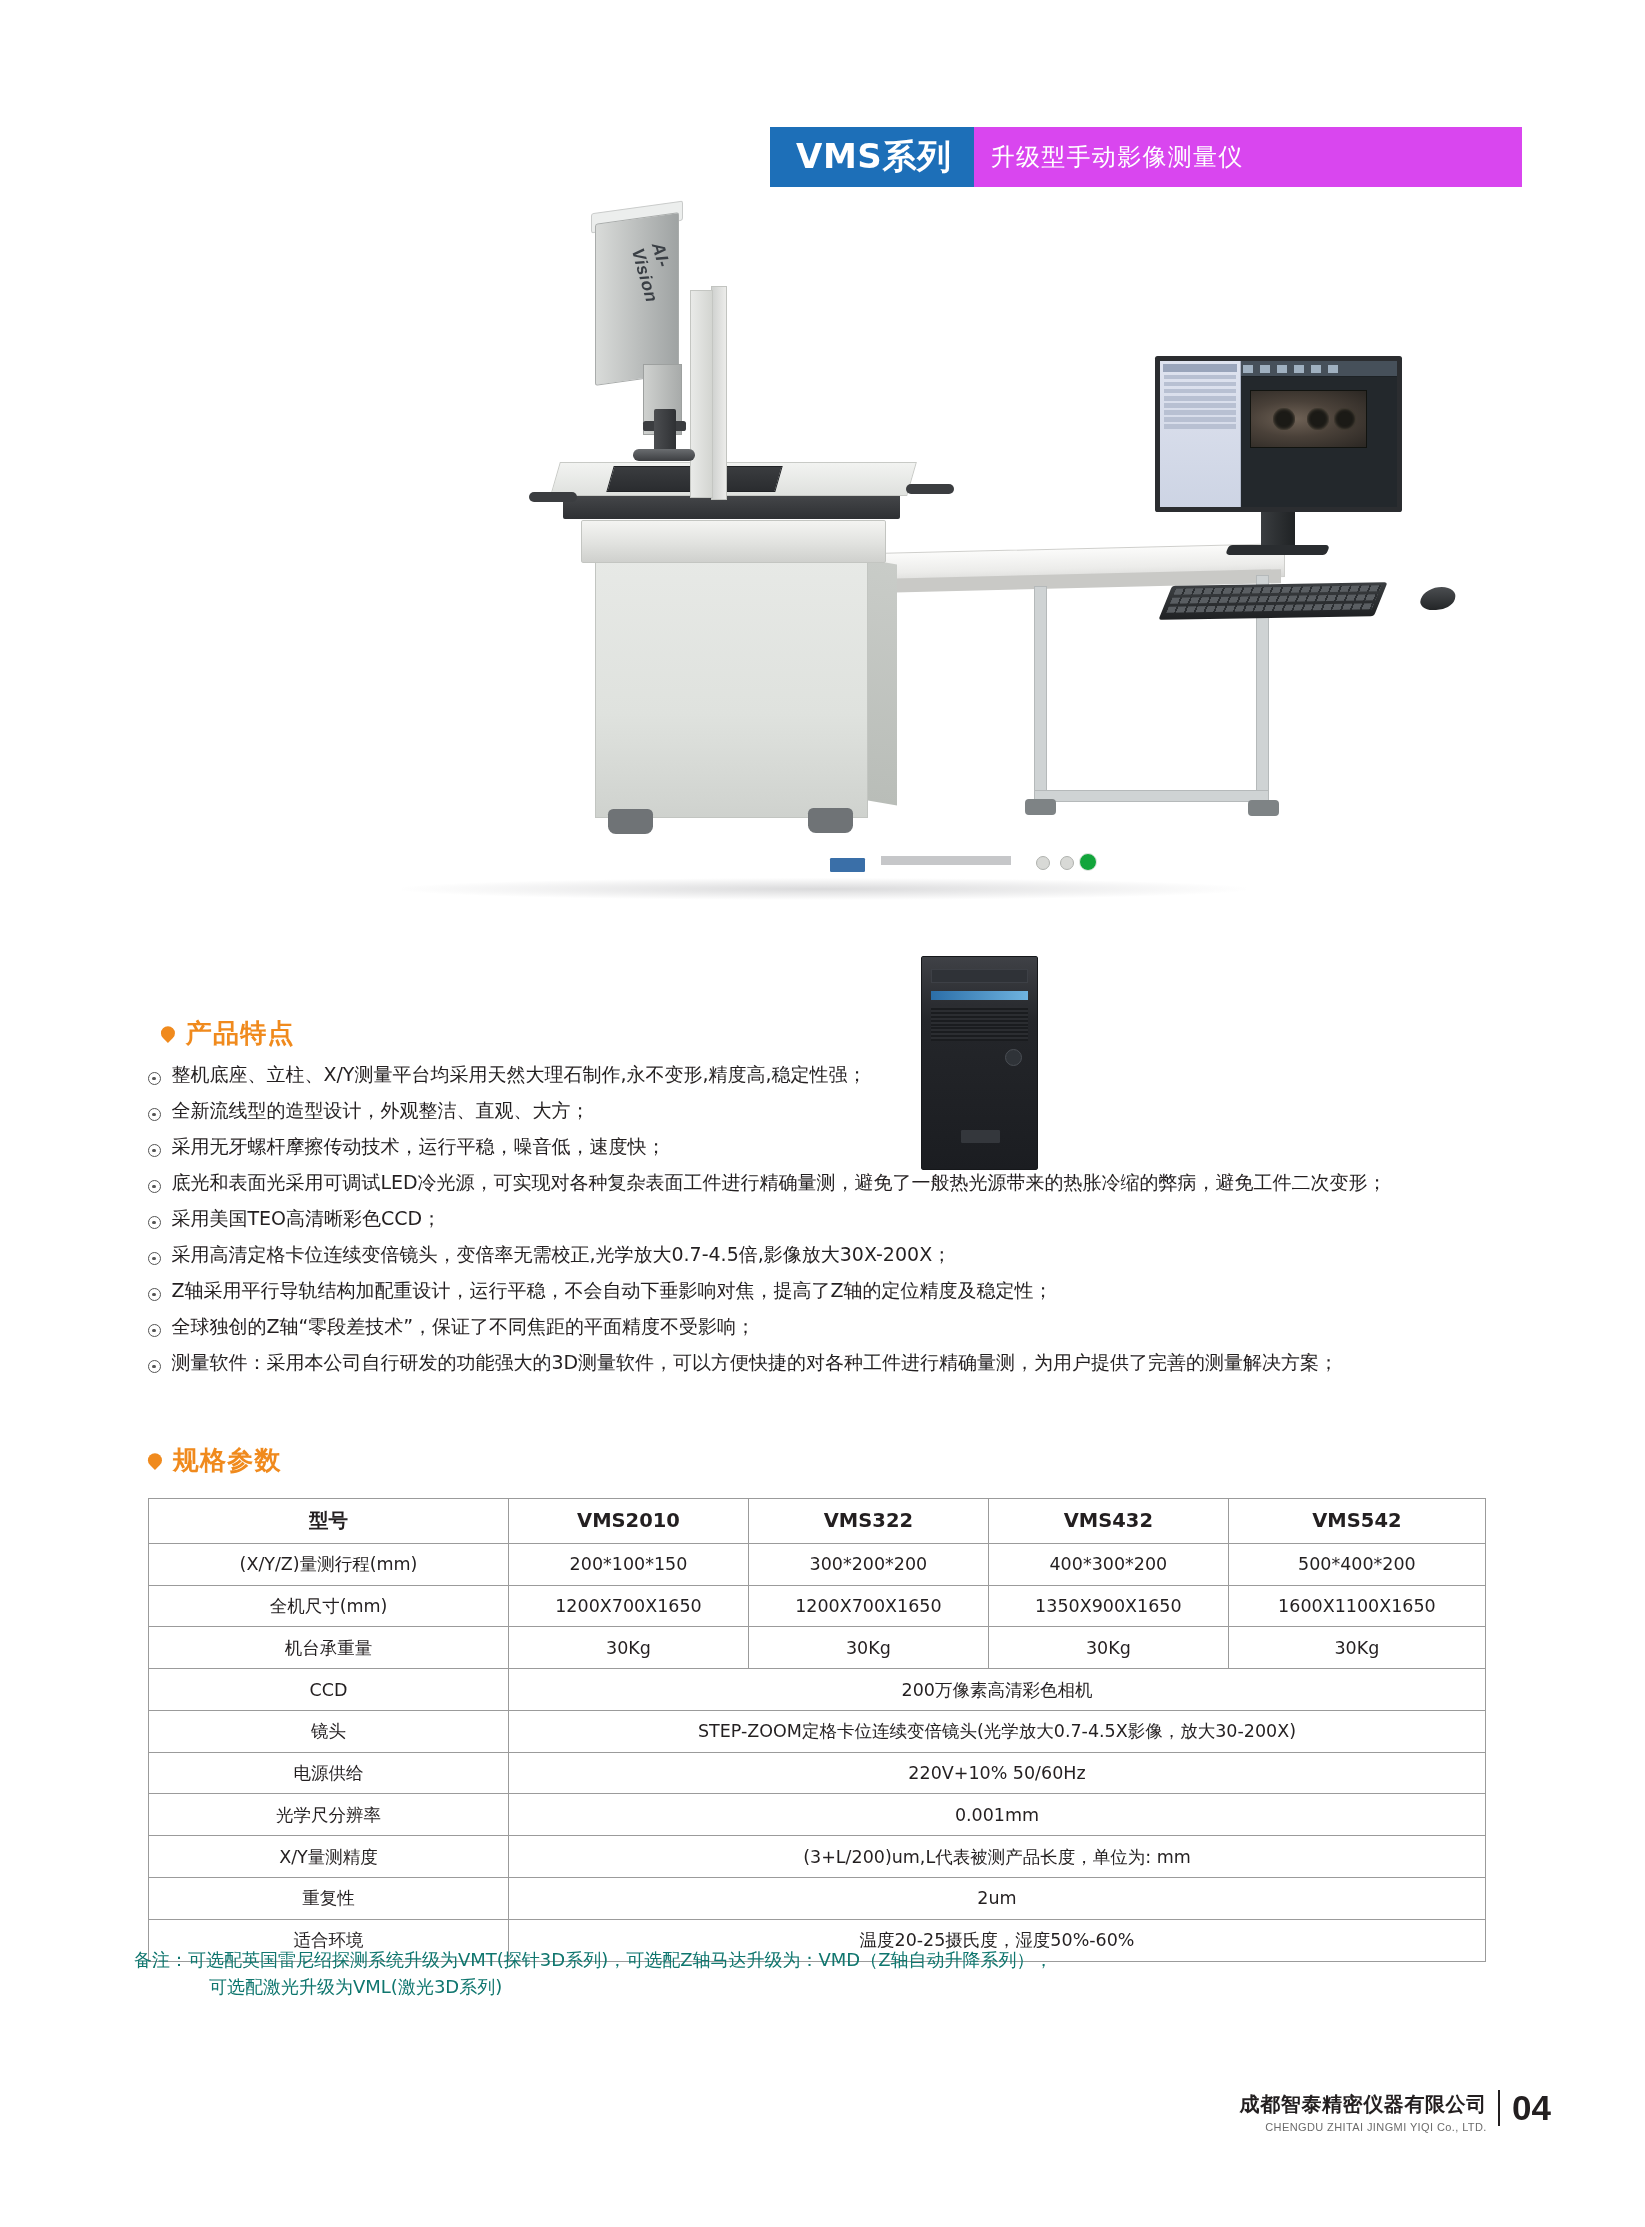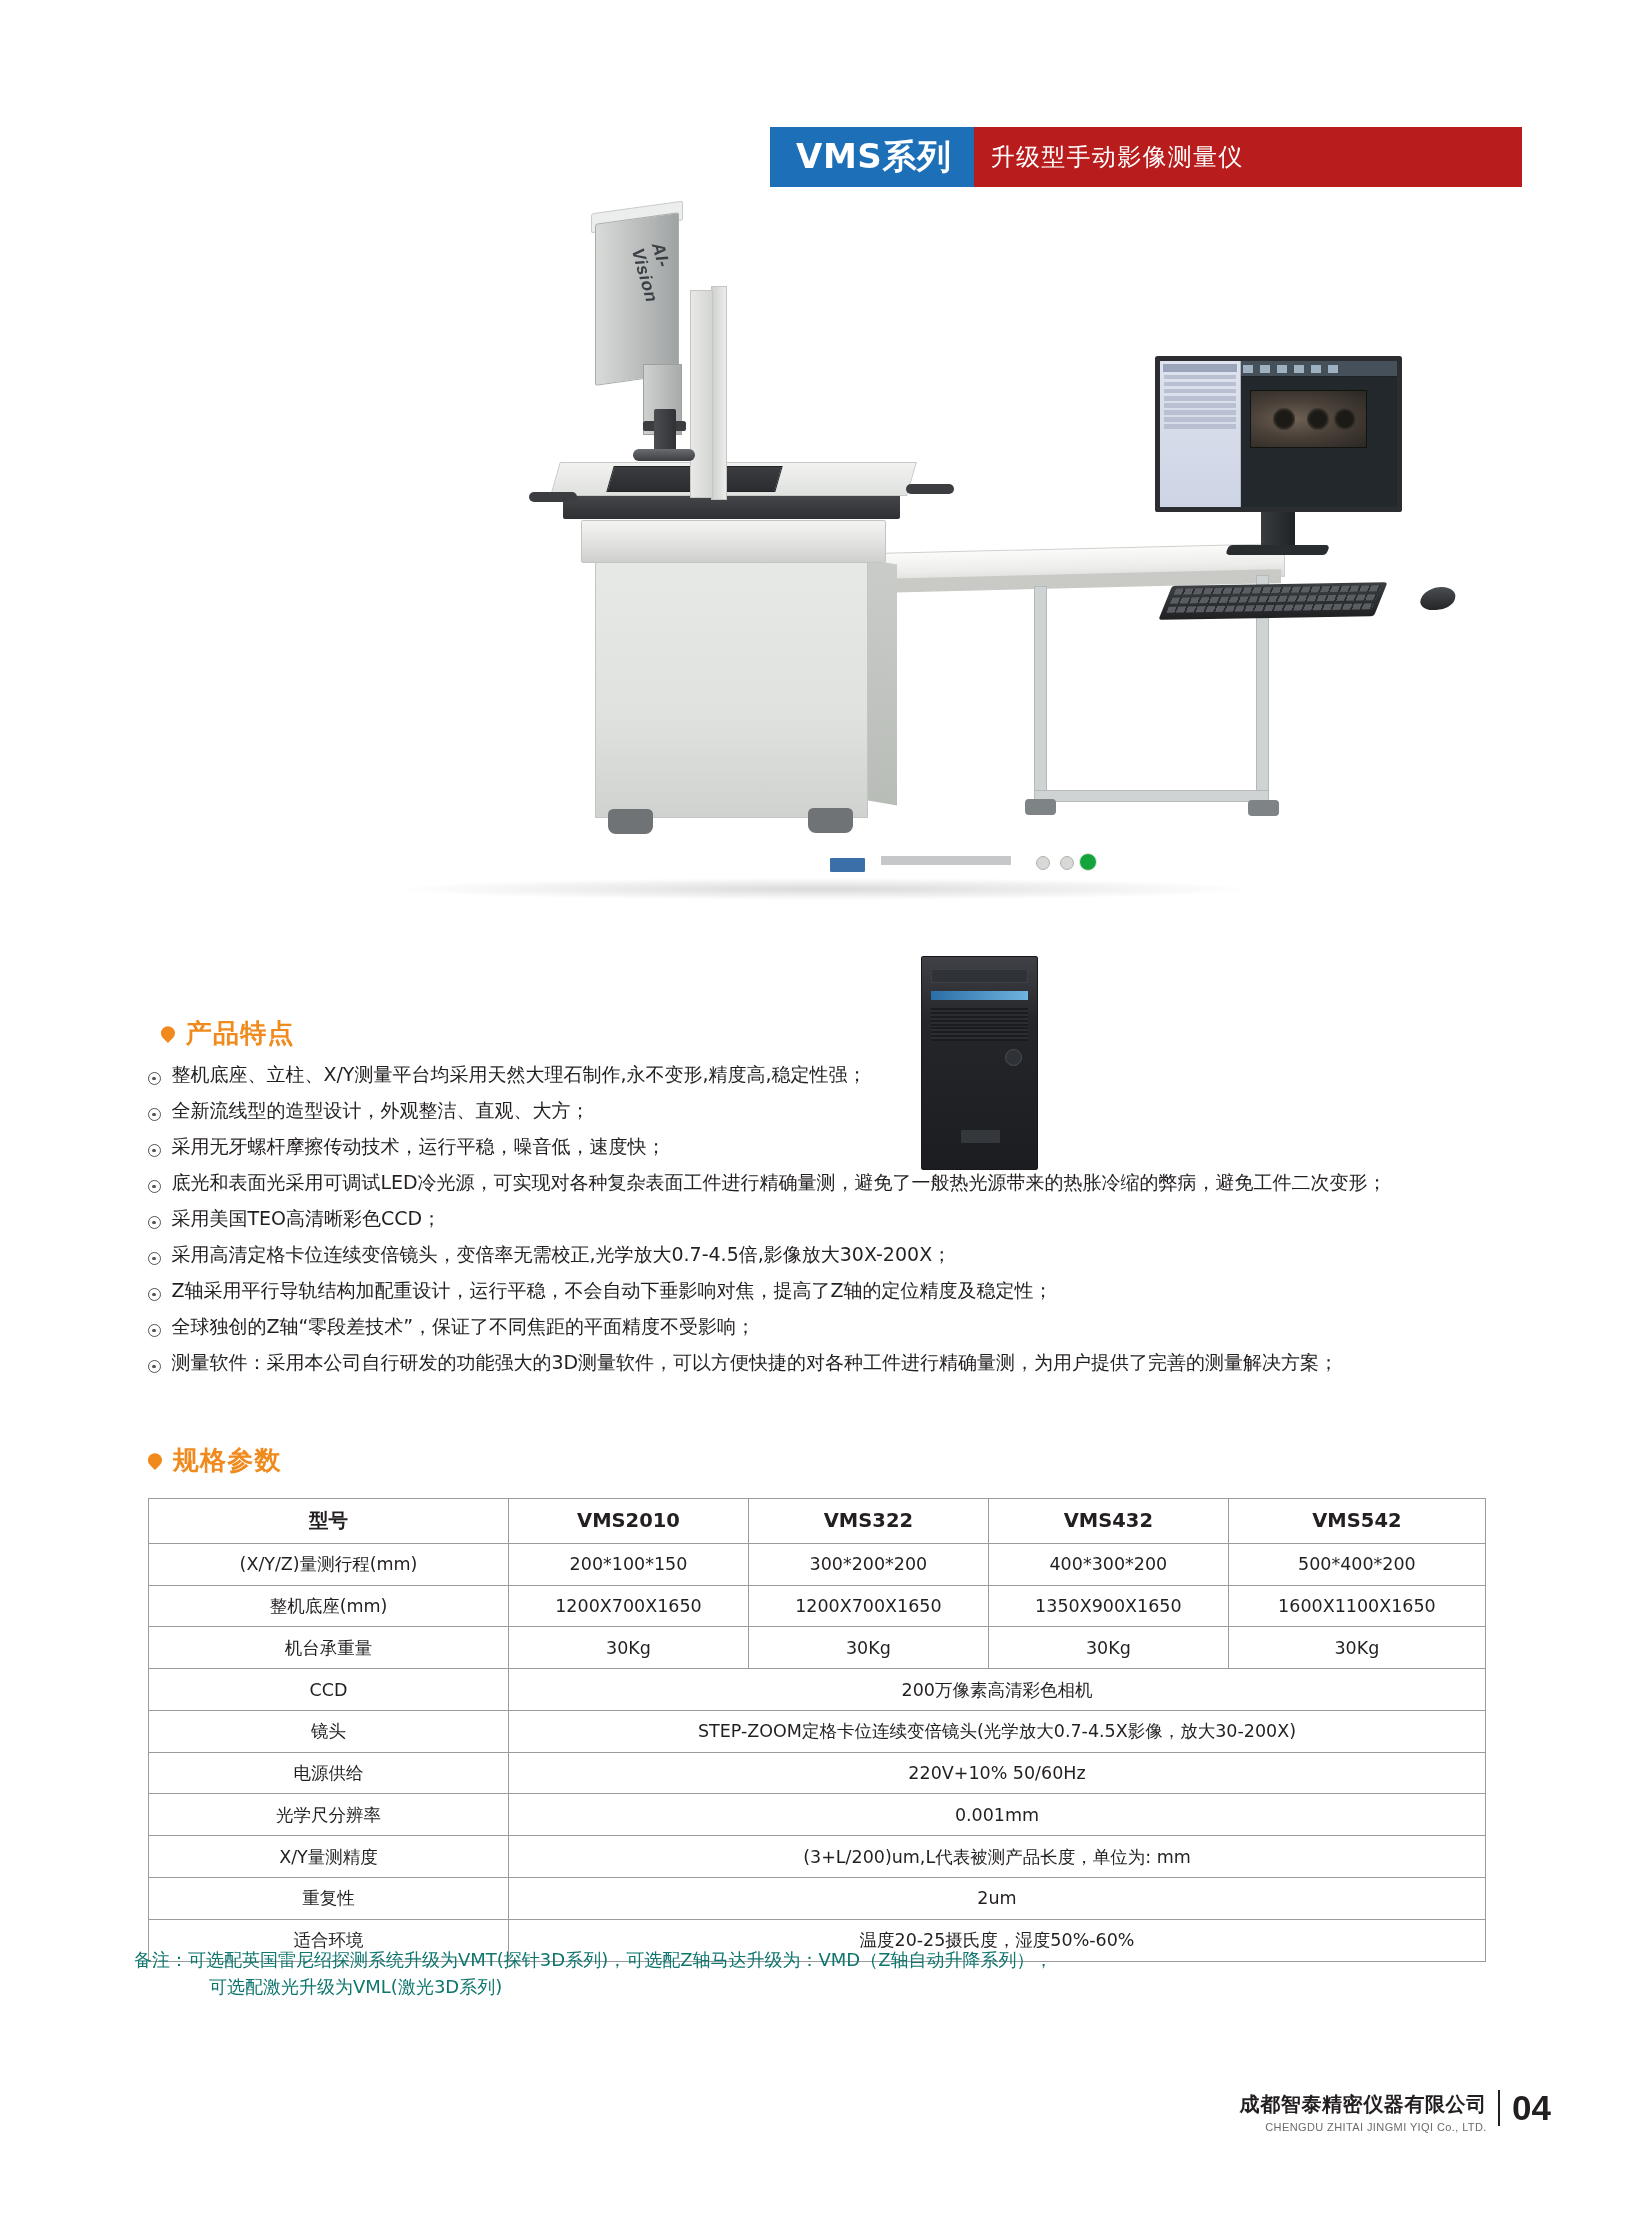--- a/index.html
+++ b/index.html
@@ -30,21 +30,21 @@
     font-size: 34px;
     font-weight: bold;
     letter-spacing: 0.6px;
     display: flex;
     align-items: center;
     justify-content: center;
     padding: 0 22px 0 26px;
     font-family: "DejaVu Sans", sans-serif;
   }
   .banner-gray {
-    background: #b91c1c;
+    background: #d946ef;
     color: #ffffff;
     font-size: 24px;
     letter-spacing: 1.3px;
     display: flex;
     align-items: center;
     padding: 0 19.5px 0 17px;
     flex: 1;
     font-family: "DejaVu Sans", sans-serif;
   }
 
@@ -612,21 +612,21 @@
   </thead>
   <tbody>
     <tr>
       <td class="label">(X/Y/Z)量测行程(mm)</td>
       <td>200*100*150</td>
       <td>300*200*200</td>
       <td>400*300*200</td>
       <td>500*400*200</td>
     </tr>
     <tr>
-      <td class="label">整机底座(mm)</td>
+      <td class="label">全机尺寸(mm)</td>
       <td>1200X700X1650</td>
       <td>1200X700X1650</td>
       <td>1350X900X1650</td>
       <td>1600X1100X1650</td>
     </tr>
     <tr>
       <td class="label">机台承重量</td>
       <td>30Kg</td>
       <td>30Kg</td>
       <td>30Kg</td>

